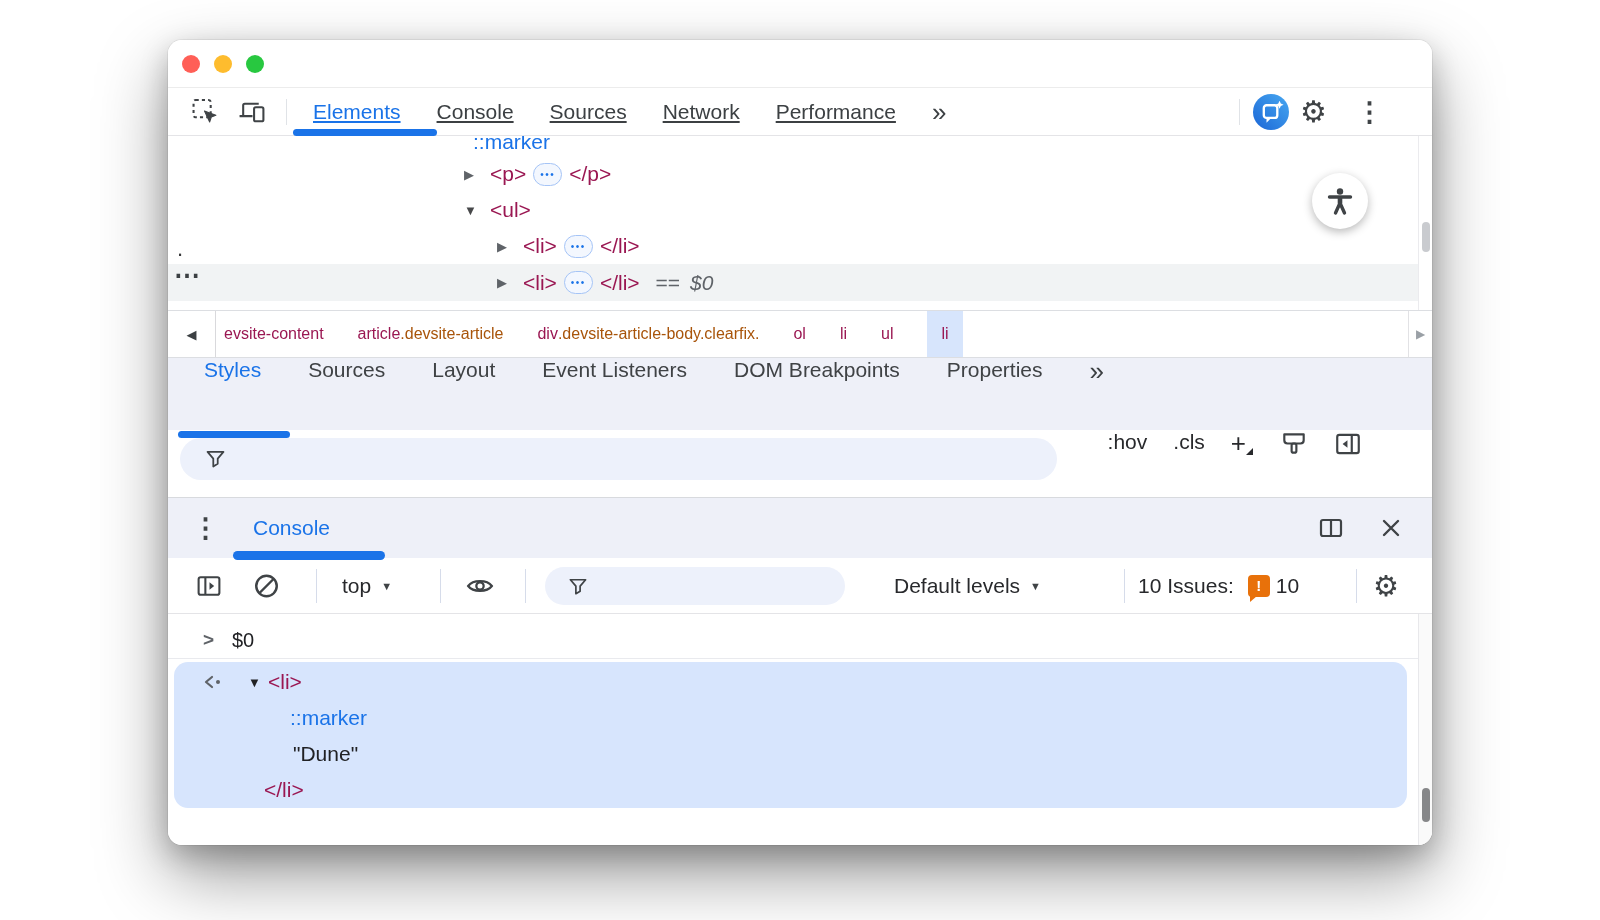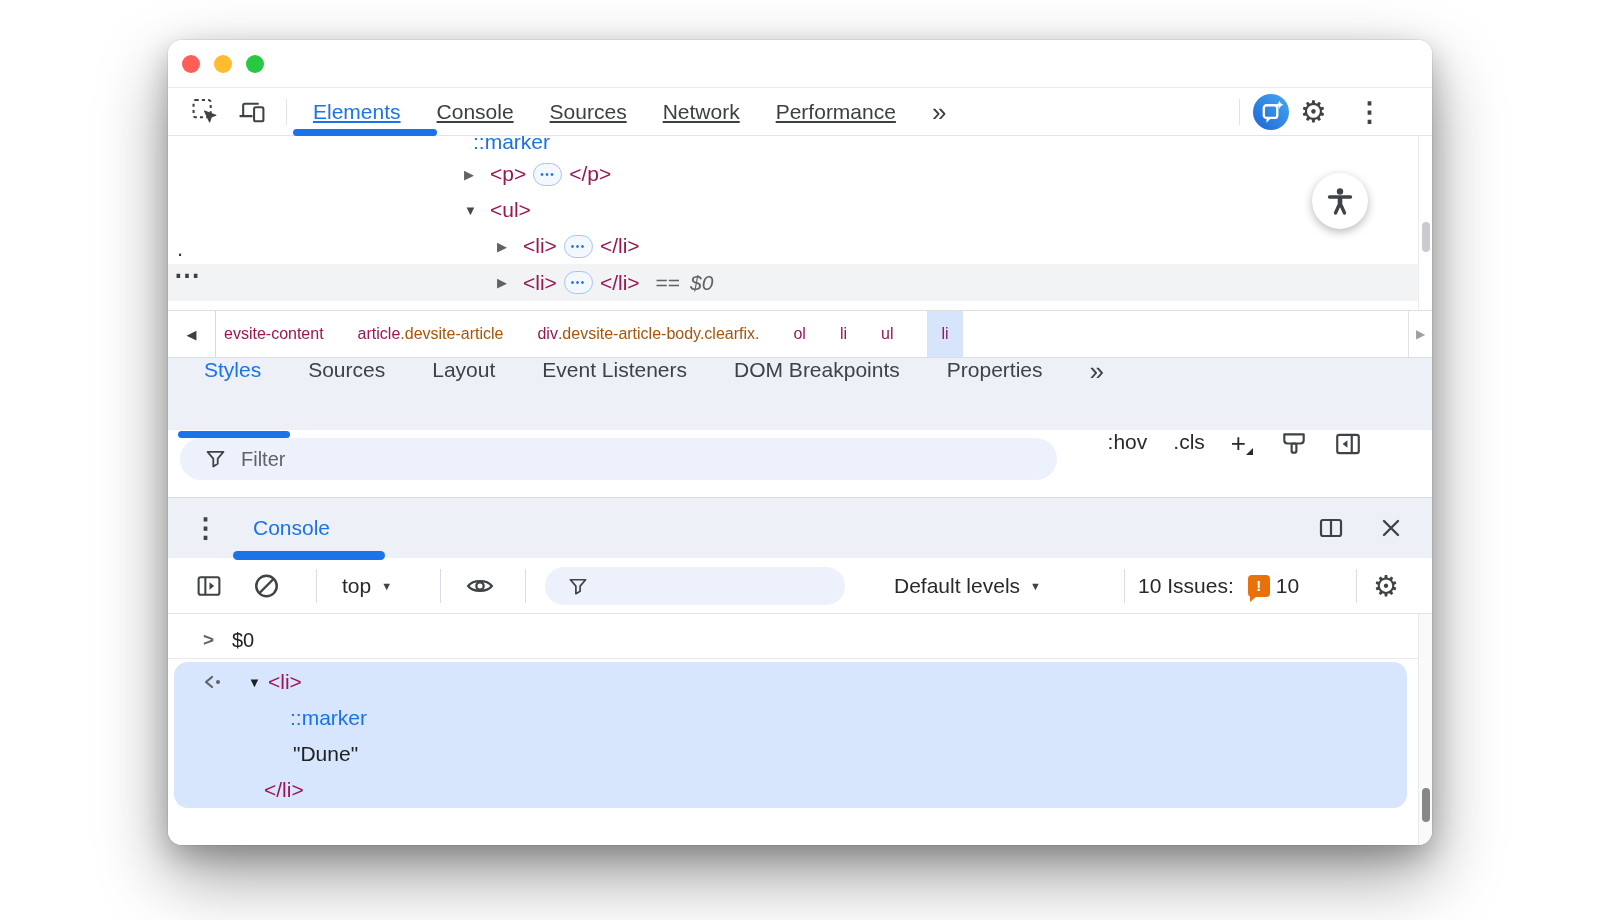--- a/index.html
+++ b/index.html
@@ -275,21 +275,20 @@
       <span class="s-tab">Properties</span>
       <span class="more-chev">»</span>
       <div class="styles-underline"></div>
     </div>
 
     <div class="filter-bar">
       <div class="filter-pill">
         <svg width="23" height="24" viewBox="0 0 26 26">
           <path d="M4 5 H22 L15.5 12.5 V18.5 L10.5 21.5 V12.5 Z" fill="none" stroke="#3f4346" stroke-width="2" stroke-linejoin="round"></path>
         </svg>
-        <input type="text" readonly="" placeholder="Filter" style="">
       </div>
       <div class="style-actions">
         <span class="txt-btn">:hov</span>
         <span class="txt-btn">.cls</span>
         <span class="plus-btn" style="margin-right:8px;">+</span>
         <span>
           <svg width="28" height="28" viewBox="0 0 26 26">
             <path d="M4 4 H22 V9.5 Q22 12.5 19 12.5 H7 Q4 12.5 4 9.5 Z" fill="none" stroke="#3f4346" stroke-width="2" stroke-linejoin="round"></path>
             <rect x="10.8" y="12.5" width="4.4" height="8.5" rx="1.6" fill="none" stroke="#3f4346" stroke-width="2"></rect>
           </svg>

